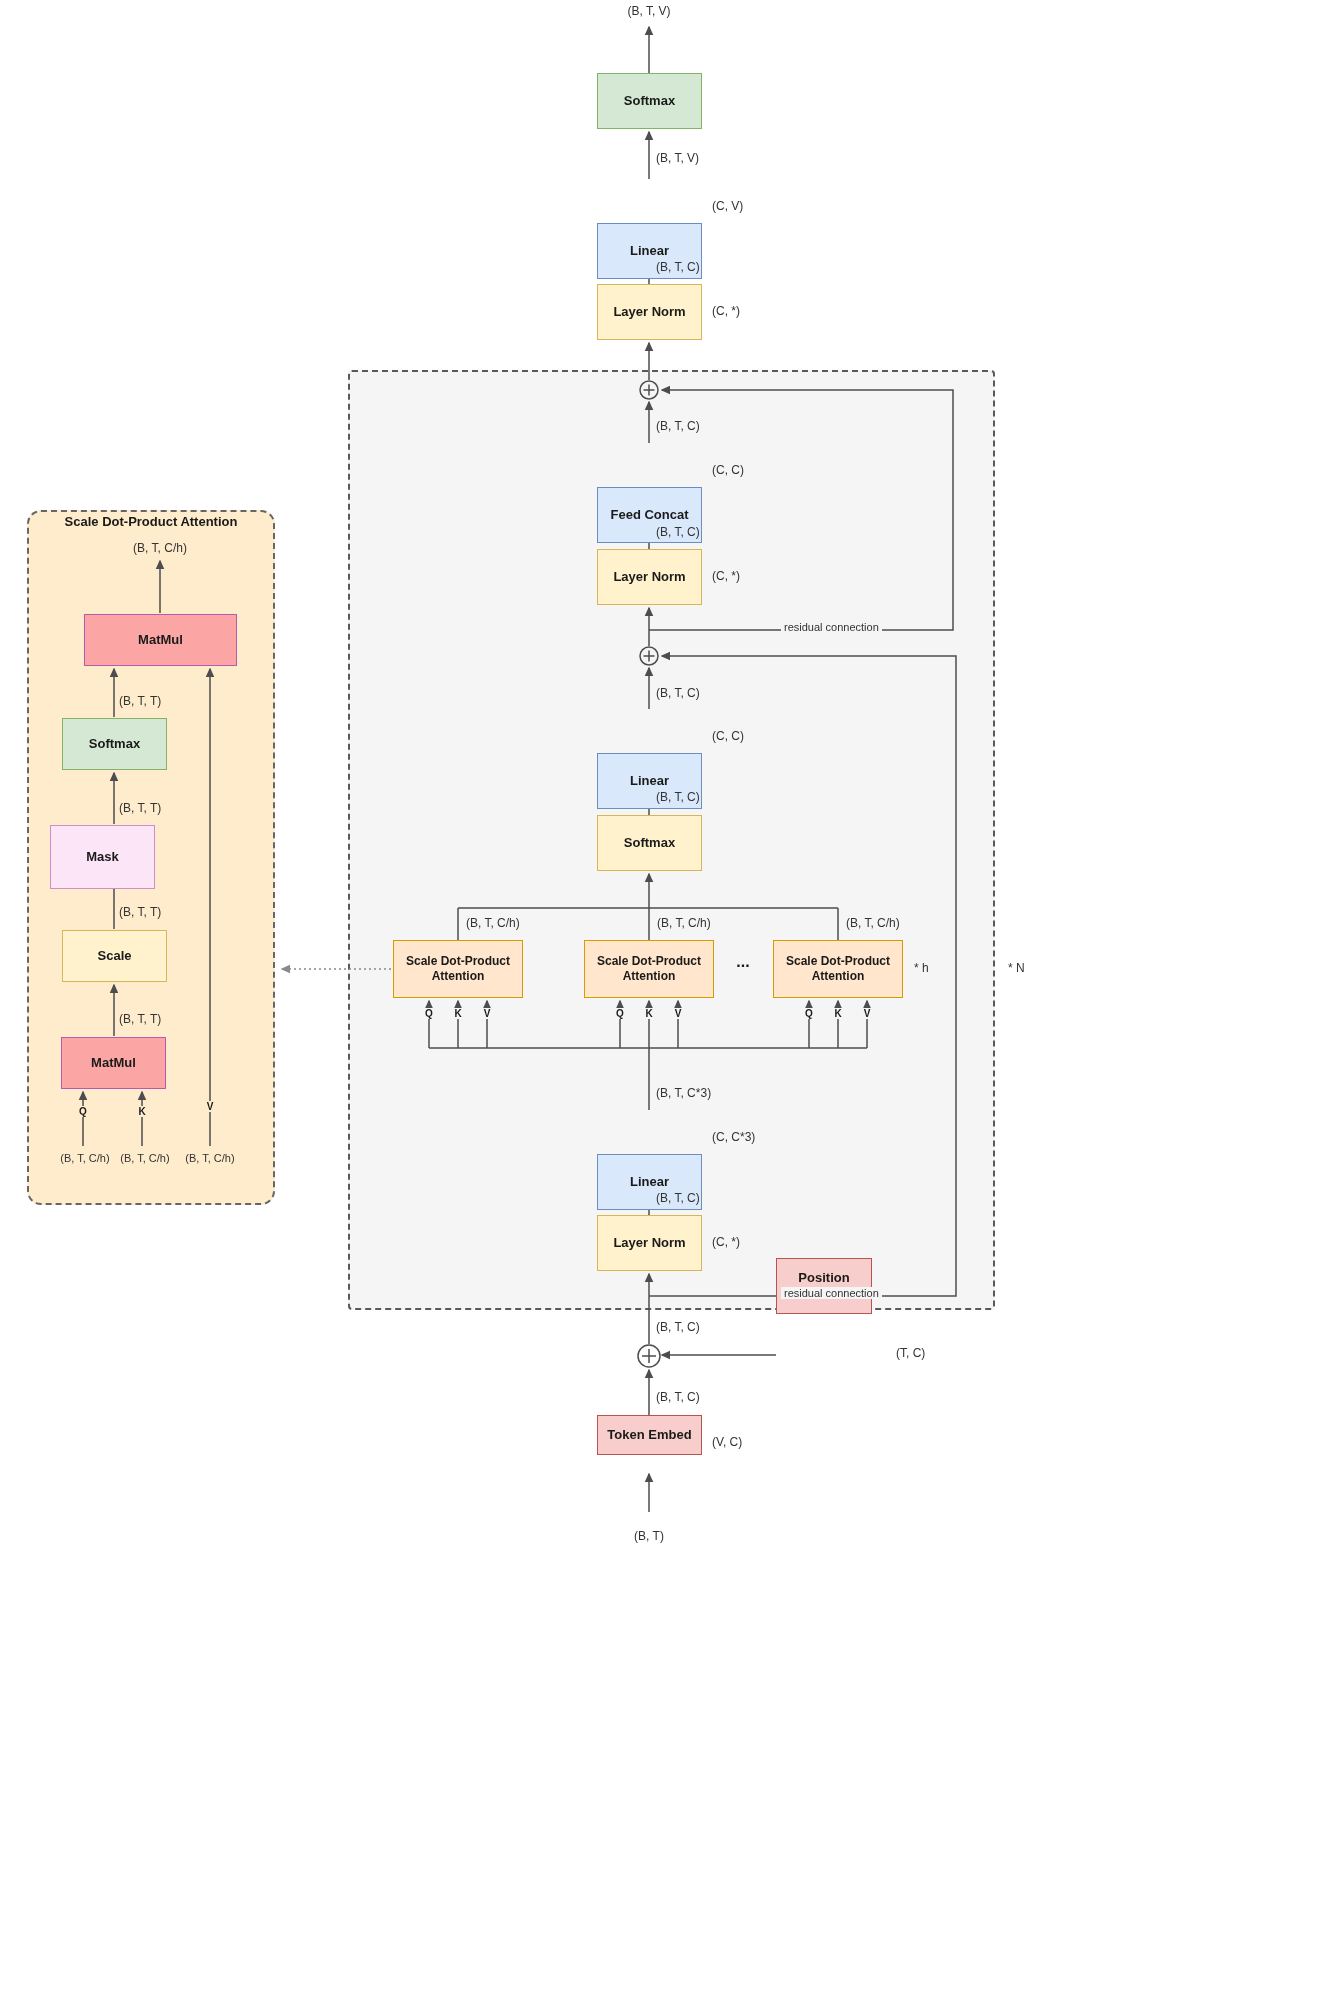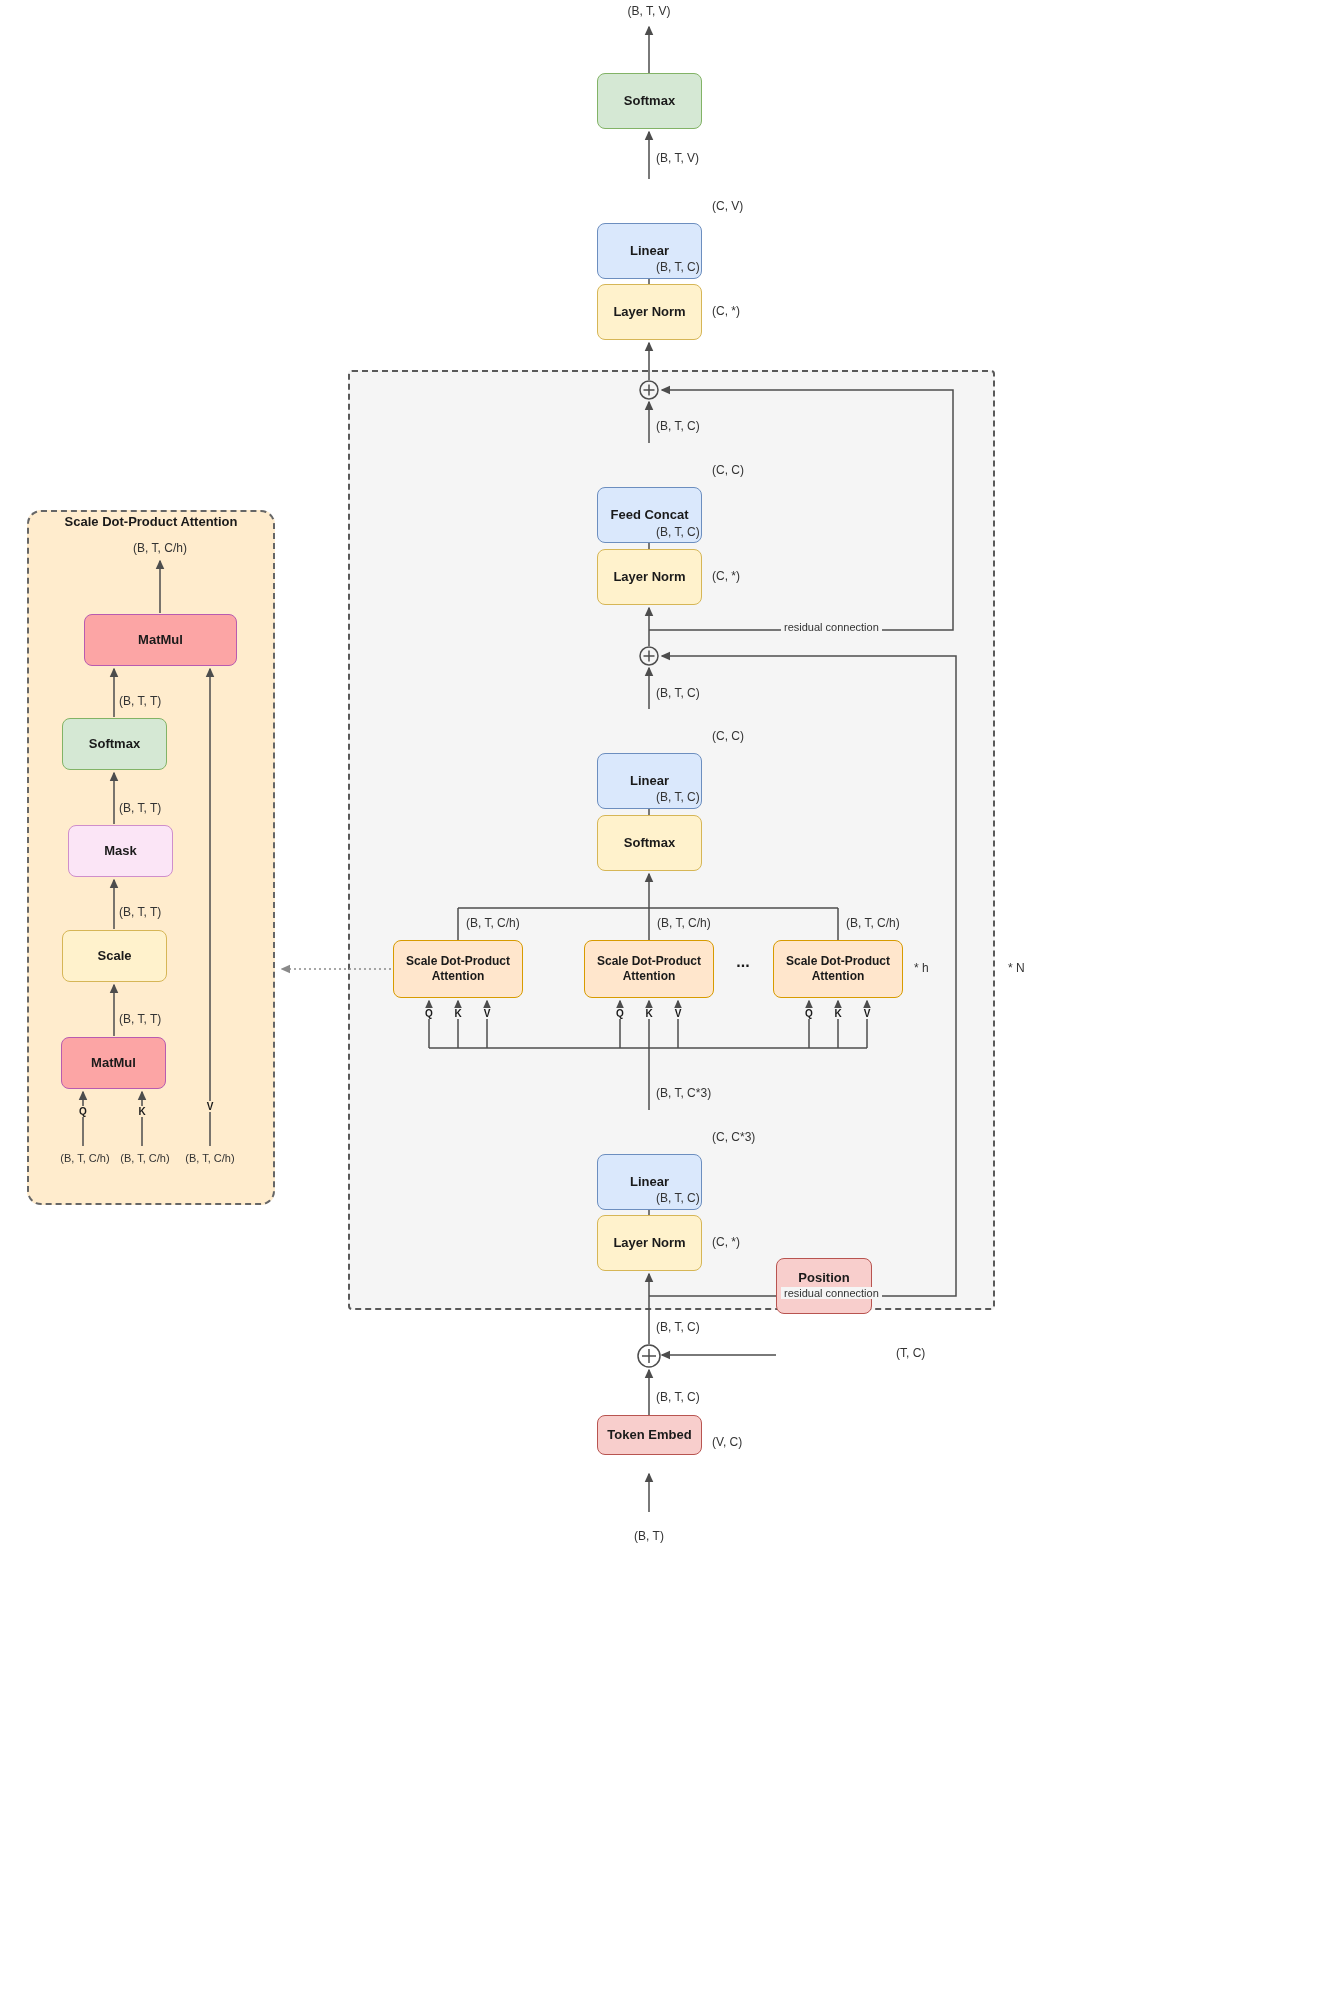--- a/index.html
+++ b/index.html
@@ -9,21 +9,21 @@
   }
   .panel-block {
     position:absolute; background:#f5f5f5; border:2px dashed #595959; border-radius:4px; box-sizing:border-box;
   }
   .panel-detail {
     position:absolute; background:#ffeccd; border:2px dashed #666666; border-radius:14px; box-sizing:border-box;
   }
   svg.wires { position:absolute; left:0; top:0; pointer-events:none; }
   .node {
     position:absolute; display:flex; align-items:center; justify-content:center; text-align:center;
-    border-radius:8px; font-weight:bold; font-size:13px; color:#1a1a1a; box-sizing:border-box;
+    border-radius:0; font-weight:bold; font-size:13px; color:#1a1a1a; box-sizing:border-box;
     border:1px solid #666; padding:2px; line-height:1.25;
   }
   .node.sm { font-size:12px; }
   .green     { background:#d5e8d4; border-color:#82b366; }
   .blue      { background:#dae8fc; border-color:#6c8ebf;margin-top:44px; }
   .yellow    { background:#fff2cc; border-color:#d6b656;align-items:center; }
   .tan       { background:#ffe6cc; border-color:#d79b00; }
   .red       { background:#f8cecc; border-color:#b85450; }
   .pink      { background:#fca5a5; border-color:#b85bb0; }
   .lightpink { background:#fbe5f6; border-color:#cf8ecb; }
@@ -169,21 +169,21 @@
     <span>Token Embed</span>
     </div>
 
   <div class="panel-title" style="left:27px;top:514px;width:248px">Scale Dot-Product Attention</div>
   <div class="node pink" style="left:84px;top:614px;width:153px;height:52px">
     <span>MatMul</span>
     </div>
   <div class="node green" style="left:62px;top:718px;width:105px;height:52px">
     <span>Softmax</span>
     </div>
-  <div class="node lightpink" style="left:68px;top:825px;width:105px;height:52px">
+  <div class="node lightpink" style="left:50px;top:825px;width:105px;height:64px">
     <span>Mask</span>
     </div>
   <div class="node yellow" style="left:62px;top:930px;width:105px;height:52px">
     <span>Scale</span>
     </div>
   <div class="node pink" style="left:61px;top:1037px;width:105px;height:52px">
     <span>MatMul</span>
     </div>
 
   <span class="lbl c" style="left:599px;top:4px;width:100px">(B, T, V)</span>

